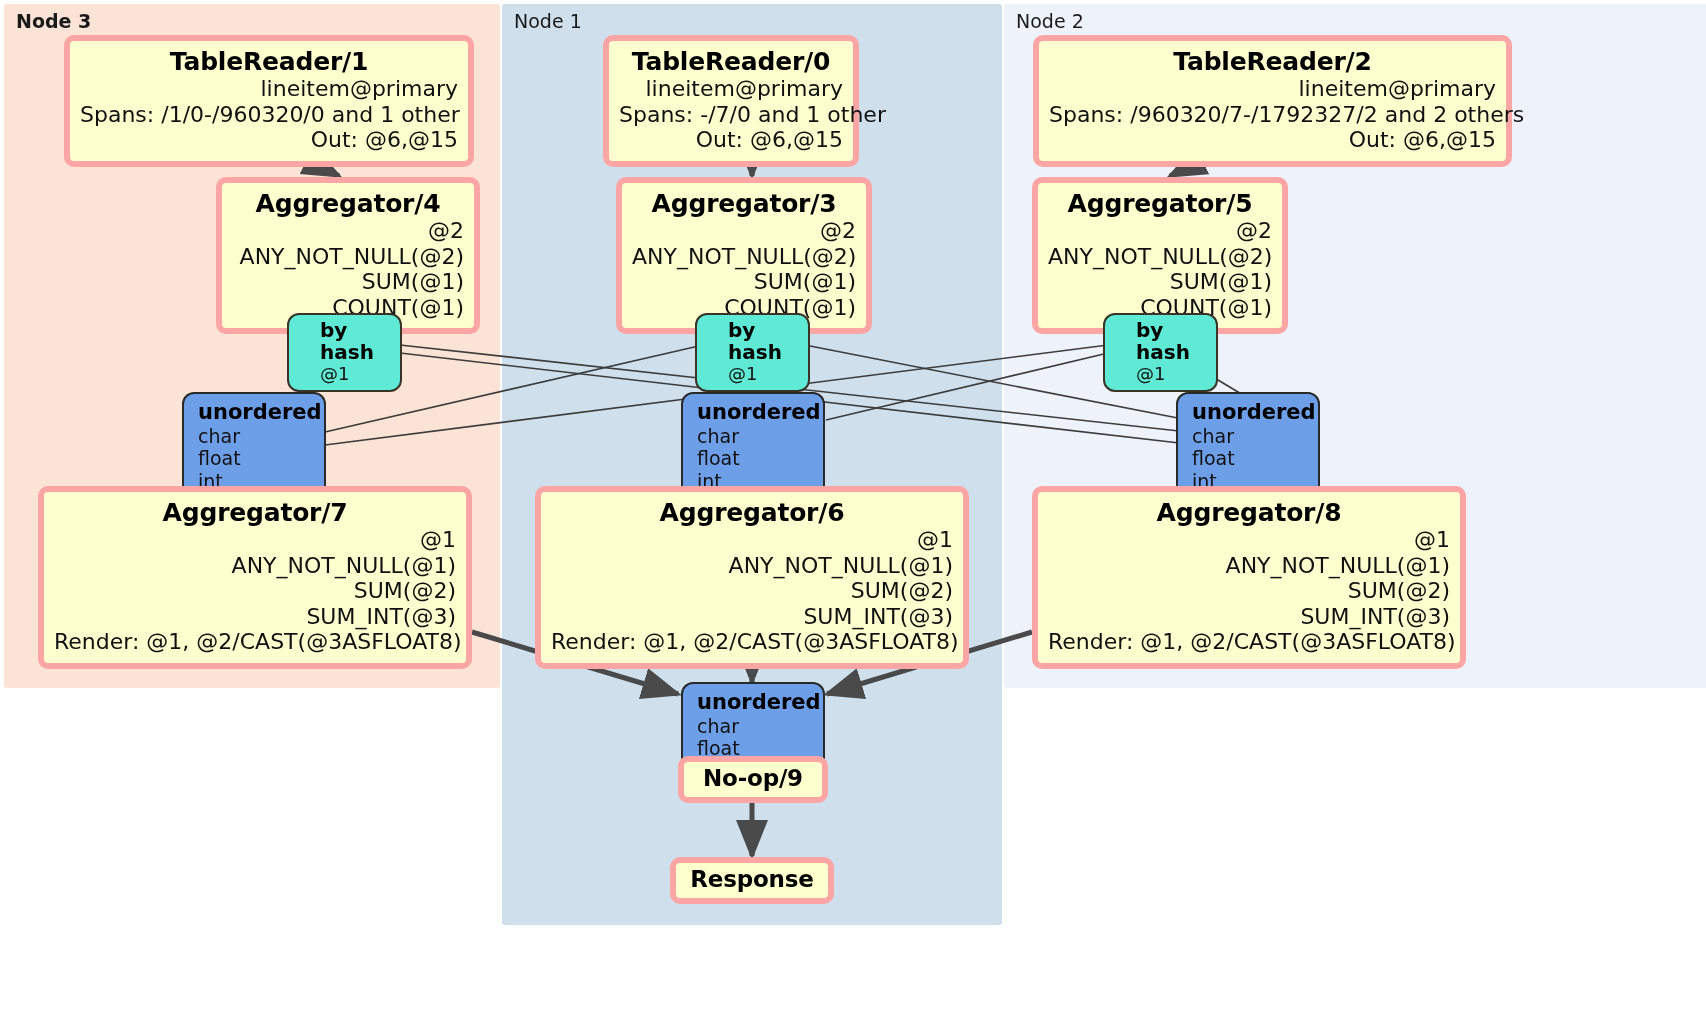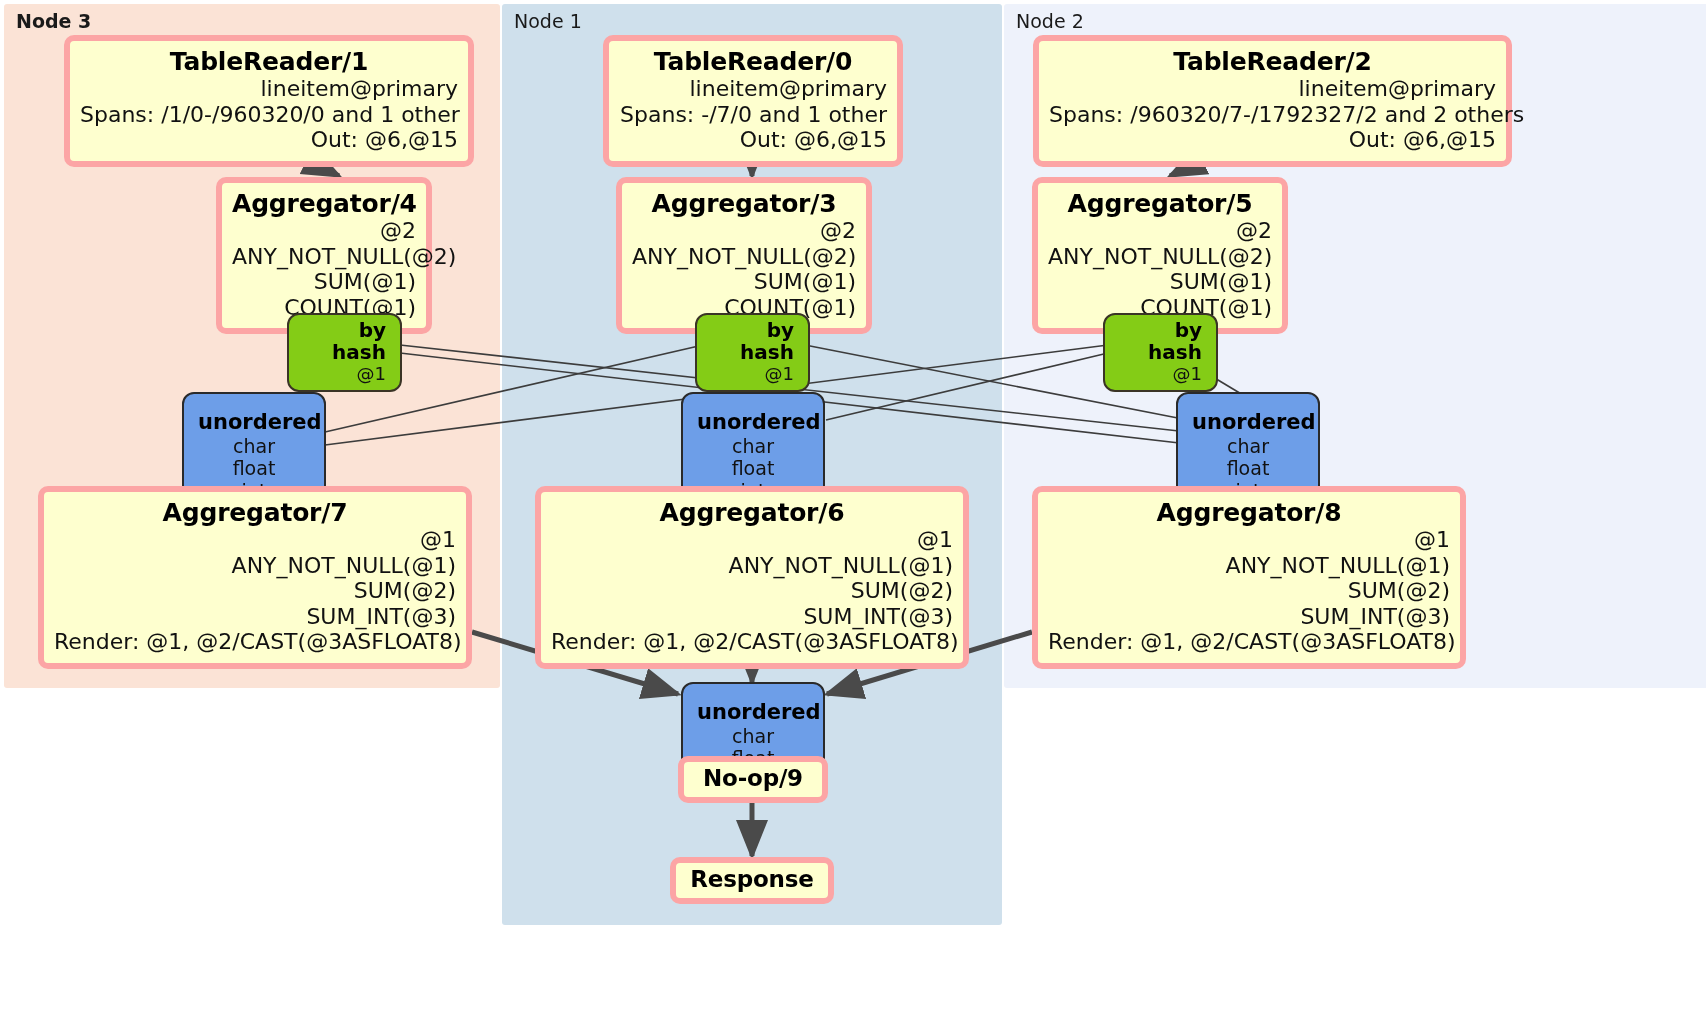--- a/index.html
+++ b/index.html
@@ -54,46 +54,45 @@
     color: #111;
     white-space: nowrap;
     text-align: right;
   }
   .proc.small .title { font-size: 23px; }
 
   
   .router-hash {
     position: absolute;
     box-sizing: border-box;
-    background: #84cc16;
+    background: #5eead4;
     border: 2px solid #3a3426;
     border-radius: 12px;
-    text-align: right;
+    text-align: left;
     padding: 4px 14px 6px 31px;
     line-height: 1.12;
   }
   .router-hash .title {
     font-weight: bold;
     font-size: 20px;
     color: #000;
   }
   .router-hash .line {
     font-size: 18px;
     color: #111;
   }
 
   
   .router-unordered {
     position: absolute;
     box-sizing: border-box;
     background: #6d9ee8;
     border: 2px solid #2a2a2a;
     border-radius: 12px;
-    text-align: center;
-    padding: 16px 14px 8px 14px;
+    padding: 6px 14px 8px 14px;
     line-height: 1.18;
   }
   .router-unordered .title {
     font-weight: bold;
     font-size: 21px;
     color: #000;
   }
   .router-unordered .line {
     font-size: 19px;
     color: #111;
@@ -158,35 +157,35 @@
     <path d="M752,792 L752,856" stroke="#4a4a4a" stroke-width="5" fill="none" marker-end="url(#arrow-thick)"></path>
   </svg>
 
   <div class="proc" style="left:64px; top:35px; width:410px;">
     <div class="title">TableReader/1</div>
     <div class="line">lineitem@primary</div>
     <div class="line">Spans: /1/0-/960320/0 and 1 other</div>
     <div class="line">Out: @6,@15</div>
   </div>
 
-  <div class="proc" style="left:603px; top:35px; width:300px;">
+  <div class="proc" style="left:603px; top:35px; width:256px;">
     <div class="title">TableReader/0</div>
     <div class="line">lineitem@primary</div>
     <div class="line">Spans: -/7/0 and 1 other</div>
     <div class="line">Out: @6,@15</div>
   </div>
 
   <div class="proc" style="left:1033px; top:35px; width:479px;">
     <div class="title">TableReader/2</div>
     <div class="line">lineitem@primary</div>
     <div class="line">Spans: /960320/7-/1792327/2 and 2 others</div>
     <div class="line">Out: @6,@15</div>
   </div>
 
-  <div class="proc" style="left:216px; top:177px; width:216px;">
+  <div class="proc" style="left:216px; top:177px; width:264px;">
     <div class="title">Aggregator/4</div>
     <div class="line">@2</div>
     <div class="line">ANY_NOT_NULL(@2)</div>
     <div class="line">SUM(@1)</div>
     <div class="line">COUNT(@1)</div>
   </div>
 
   <div class="proc" style="left:616px; top:177px; width:256px;">
     <div class="title">Aggregator/3</div>
     <div class="line">@2</div>

